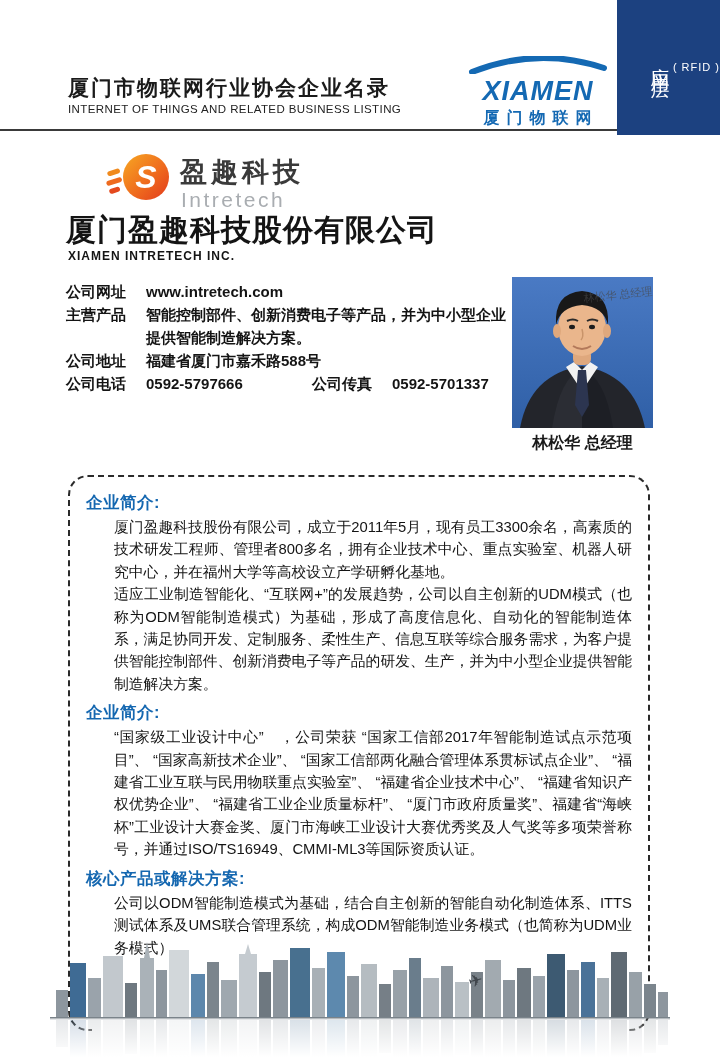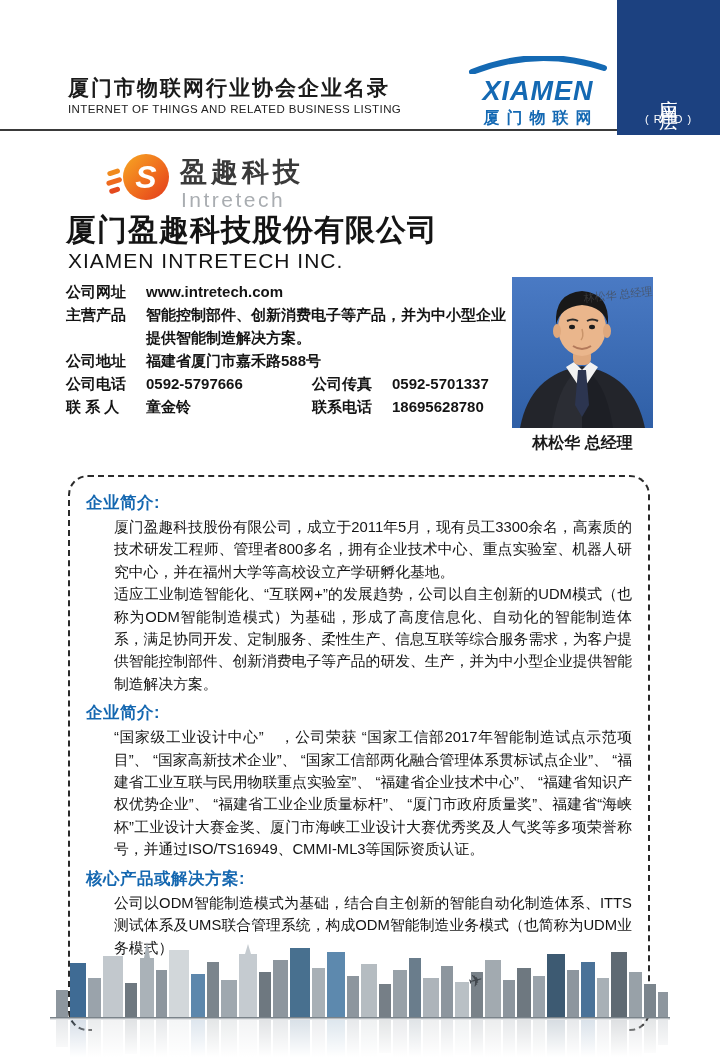--- a/index.html
+++ b/index.html
@@ -8,30 +8,30 @@
     font-family:"Liberation Sans","DejaVu Sans",sans-serif;color:#111;
   }
   
   .hdr-title{position:absolute;left:68px;top:74px;font-size:21px;font-weight:bold;letter-spacing:2px;color:#1a1a1a;}
   .hdr-sub{position:absolute;left:68px;top:103px;font-size:11.5px;color:#222;letter-spacing:.4px;}
   .hdr-divider{position:absolute;left:0;top:129px;width:617px;height:2px;background:#3a3a3a;}
   .xiotia{position:absolute;left:462px;top:56px;width:152px;text-align:center;}
   .xiotia-word{font-size:27px;font-weight:bold;color:#1469b3;letter-spacing:1px;line-height:1;font-style:italic;}
   .xiotia-cap{font-size:16px;font-weight:bold;color:#1469b3;letter-spacing:7px;margin-top:3px;margin-left:6px;}
   .side-tab{position:absolute;left:617px;top:0;width:103px;height:135px;background:#1c4180;
-    display:flex;flex-direction:column;align-items:center;justify-content:flex-end;padding-bottom:10px;box-sizing:border-box;}
+    display:flex;flex-direction:row;align-items:center;justify-content:flex-end;padding-bottom:10px;box-sizing:border-box;}
   .side-tab .vtxt{writing-mode:vertical-lr;color:#fff;font-size:19px;letter-spacing:7px;font-weight:500;}
   .side-tab .stxt{color:#fff;font-size:11px;margin-top:8px;letter-spacing:1px;}
   
   .co-logo-mark{position:absolute;left:106px;top:150px;}
   .co-logo-cn{position:absolute;left:180px;top:154px;font-size:27px;font-weight:bold;color:#3a3a3a;letter-spacing:4px;}
   .co-logo-en{position:absolute;left:181px;top:188px;font-size:21px;color:#a9adb1;letter-spacing:2.5px;}
   
   .co-name-cn{position:absolute;left:66px;top:210px;font-size:30px;font-weight:bold;color:#141414;letter-spacing:1px;}
-  .co-name-en{position:absolute;left:68px;top:249px;font-size:21px;font-weight:400;color:#141414;letter-spacing:1px;}
+  .co-name-en{position:absolute;left:68px;top:249px;font-size:12px;font-weight:700;color:#141414;letter-spacing:1px;}
   
   .contact{position:absolute;left:66px;top:280px;width:440px;font-size:15px;font-weight:600;color:#141414;}
   .c-row{display:flex;line-height:23px;}
   .c-label{width:66px;flex:none;}
   .c-val{margin-left:14px;}
   .c-val.wrap{width:366px;}
   .c-label2{width:66px;flex:none;margin-left:46px;}
   
   .photo{position:absolute;left:512px;top:277px;width:141px;height:151px;}
   .photo-cap{position:absolute;left:505px;top:433px;width:155px;text-align:center;font-size:16px;font-weight:600;color:#1a1a1a;}
@@ -96,26 +96,20 @@
   </div>
   <div class="c-row">
     <span class="c-label">公司地址</span>
     <span class="c-val">福建省厦门市嘉禾路588号</span>
   </div>
   <div class="c-row">
     <span class="c-label">公司电话</span>
     <span class="c-val" style="width:120px">0592-5797666</span>
     <span class="c-label2">公司传真</span>
     <span class="c-val">0592-5701337</span>
-  </div>
-  <div class="c-row">
-    <span class="c-label">联 系 人</span>
-    <span class="c-val" style="width:120px">童金铃</span>
-    <span class="c-label2">联系电话</span>
-    <span class="c-val">18695628780</span>
   </div>
 </div>
 
 <div class="photo">
   <svg width="141" height="151" viewBox="0 0 141 151">
     <defs>
       <linearGradient id="pbg" x1="0" y1="0" x2="0" y2="1">
         <stop offset="0" stop-color="#4a7ac4"></stop>
         <stop offset="1" stop-color="#2f5fa6"></stop>
       </linearGradient>

